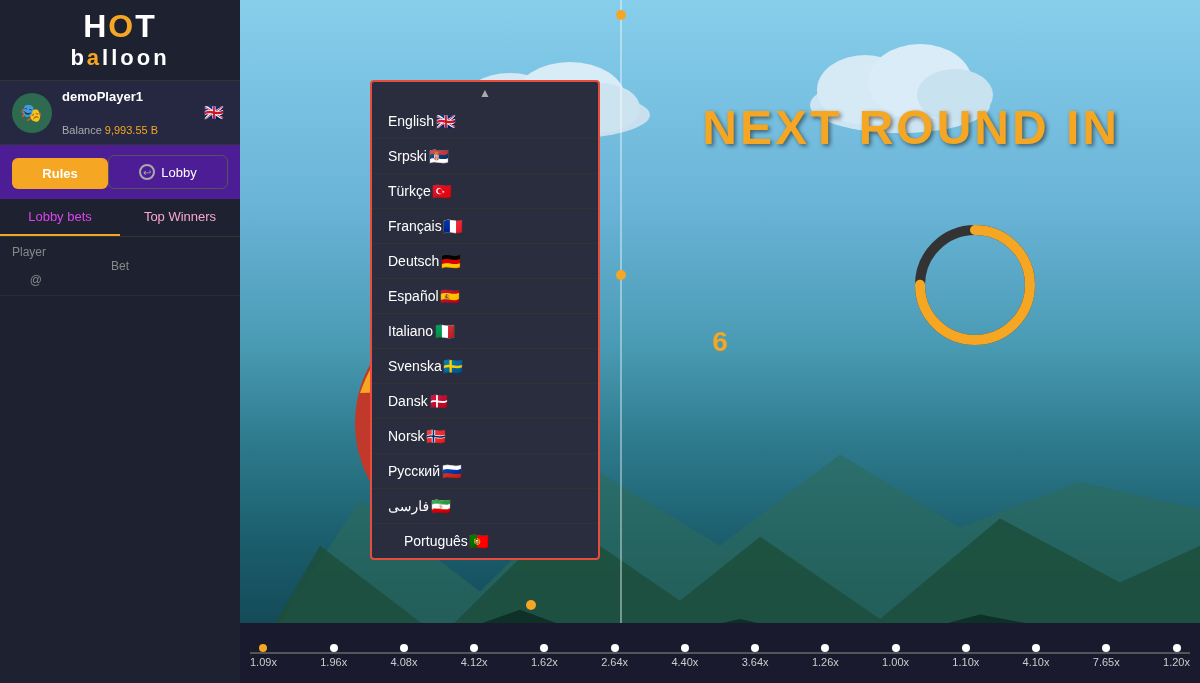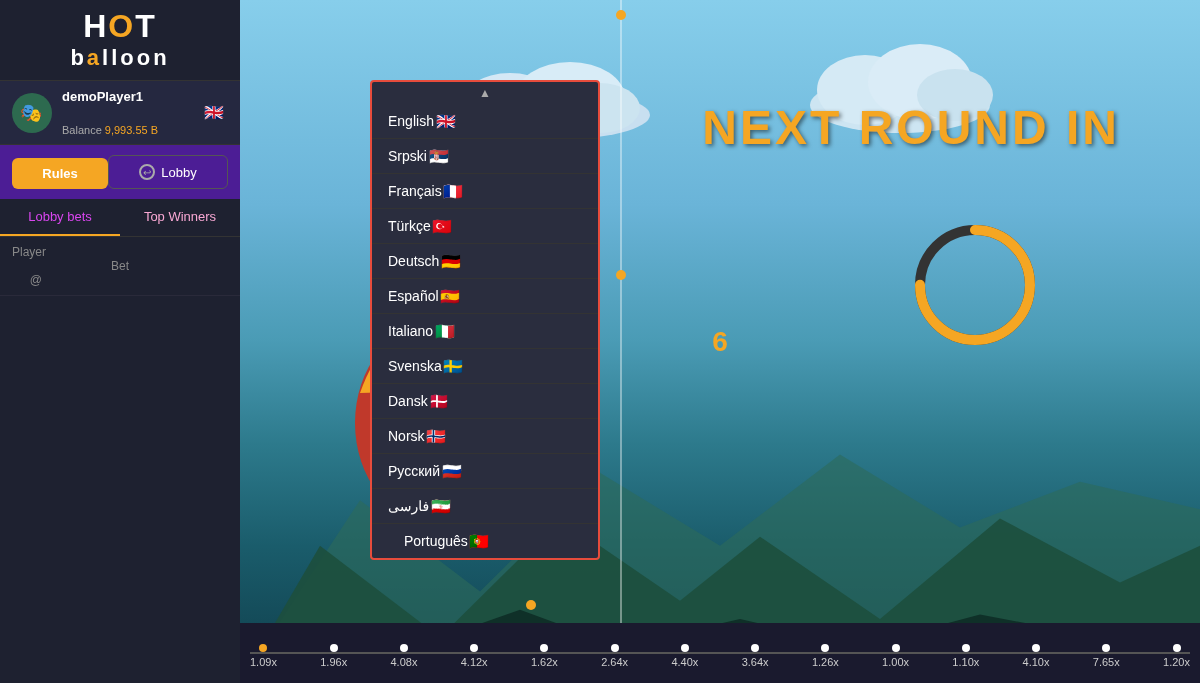--- a/index.html
+++ b/index.html
@@ -448,26 +448,26 @@
       <div id="lang-list">
           <div class="lang-item">
             <span>English</span>
             <span class="lang-flag">🇬🇧</span>
           </div>
           <div class="lang-item">
             <span>Srpski</span>
             <span class="lang-flag">🇷🇸</span>
           </div>
           <div class="lang-item">
+            <span>Türkçe</span>
+            <span class="lang-flag">🇹🇷</span>
+          </div>
+          <div class="lang-item">
             <span>Français</span>
             <span class="lang-flag">🇫🇷</span>
-          </div>
-          <div class="lang-item">
-            <span>Türkçe</span>
-            <span class="lang-flag">🇹🇷</span>
           </div>
           <div class="lang-item">
             <span>Deutsch</span>
             <span class="lang-flag">🇩🇪</span>
           </div>
           <div class="lang-item">
             <span>Español</span>
             <span class="lang-flag">🇪🇸</span>
           </div>
           <div class="lang-item">

